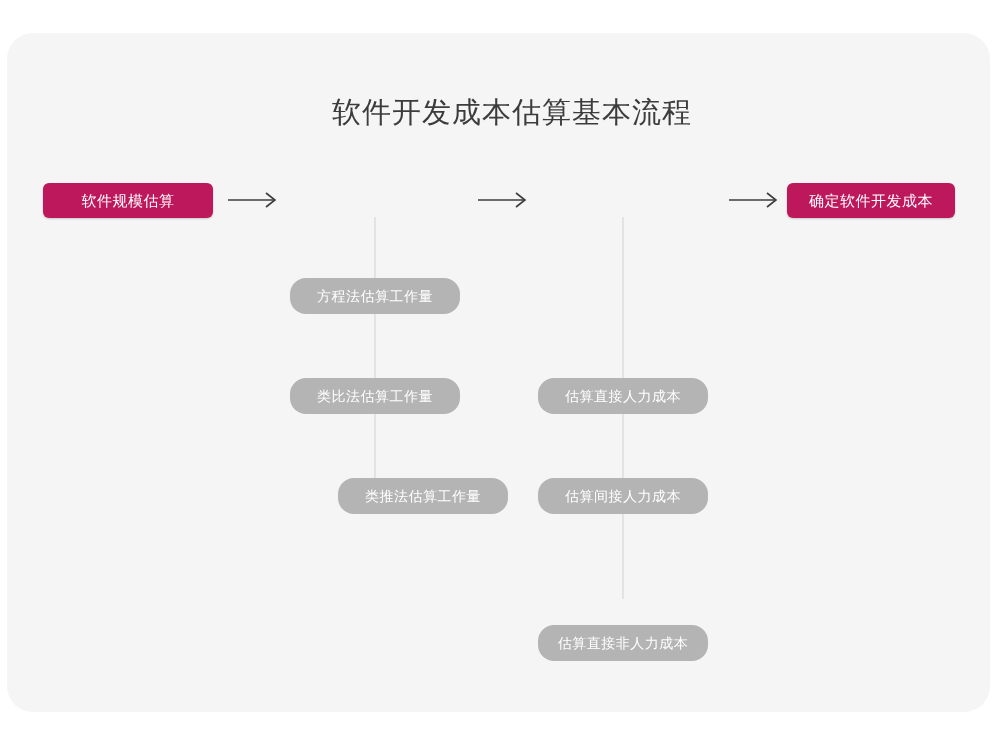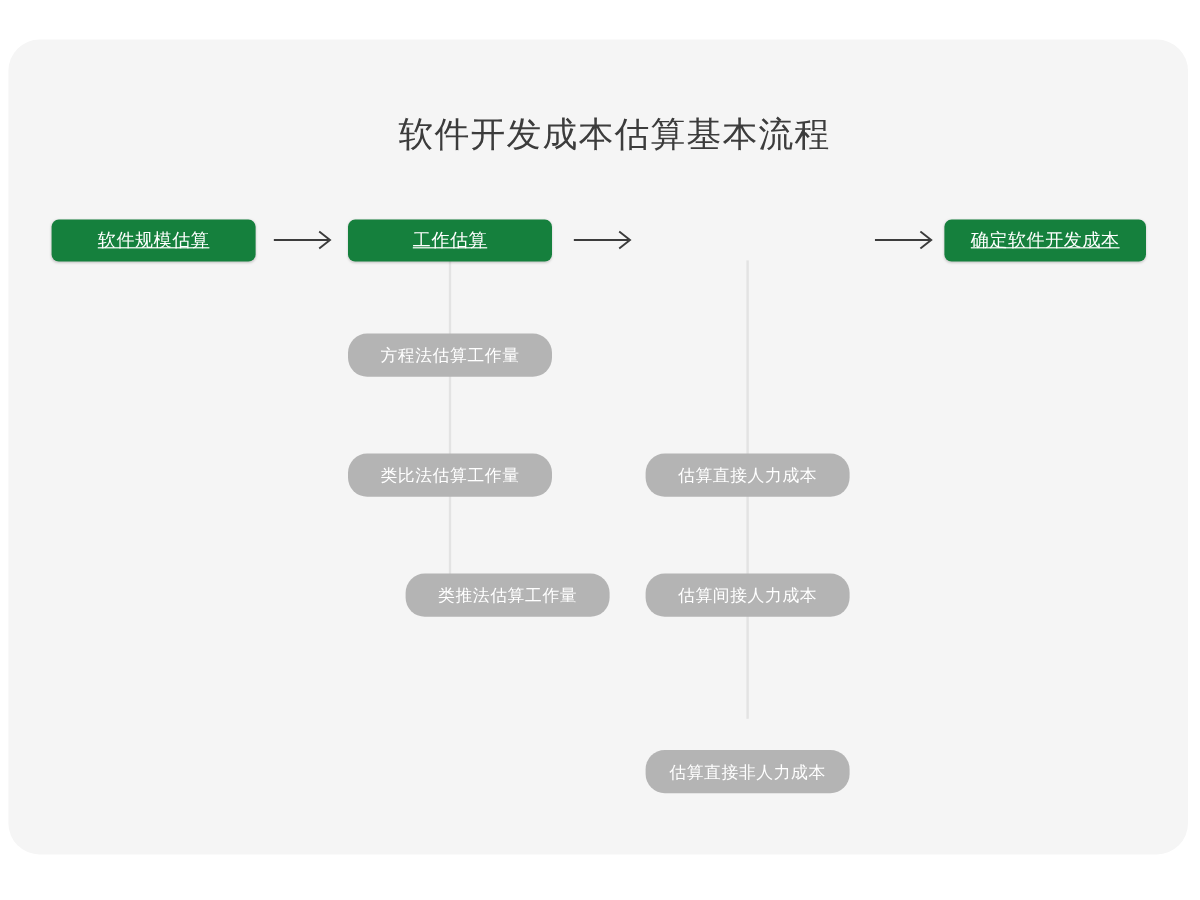--- a/index.html
+++ b/index.html
@@ -55,23 +55,22 @@
     border-radius: 6px;
     color: #ffffff;
     font-size: 15px;
     line-height: 1;
     letter-spacing: 0.5px;
     white-space: nowrap;
     user-select: none;
   }
 
   .node.primary {
-    background: #15803d;
+    background: #be185d;
     box-shadow: 0 1px 2px rgba(0,0,0,0.18);
-    text-decoration: underline;
   }
 
   .node.secondary {
     background: #b4b4b4;
     font-size: 14px;
     border-radius: 16px;
   }
 
   
   .vline {
@@ -115,21 +114,20 @@
 
   <div class="arrow" style="left:729px; top:190px; width:52px;">
     <svg width="52" height="20" viewBox="0 0 52 20">
       <line x1="0" y1="10" x2="46" y2="10" stroke="#3c3c3c" stroke-width="1.6"></line>
       <polyline points="38,3 47,10 38,17" fill="none" stroke="#3c3c3c" stroke-width="1.6"></polyline>
     </svg>
   </div>
 
   <div class="node primary" style="left:43px; top:183px; width:170px; height:35px;">软件规模估算</div>
 
-  <div class="node primary" style="left:290px; top:183px; width:170px; height:35px;">工作估算</div>
 
 
   <div class="node primary" style="left:787px; top:183px; width:168px; height:35px;">确定软件开发成本</div>
 
   <div class="node secondary" style="left:290px; top:278px; width:170px; height:36px;">方程法估算工作量</div>
 
   <div class="node secondary" style="left:290px; top:378px; width:170px; height:36px;">类比法估算工作量</div>
 
   <div class="node secondary" style="left:290px; top:478px; width:170px; height:36px;margin-left:48px;">类推法估算工作量</div>
 

